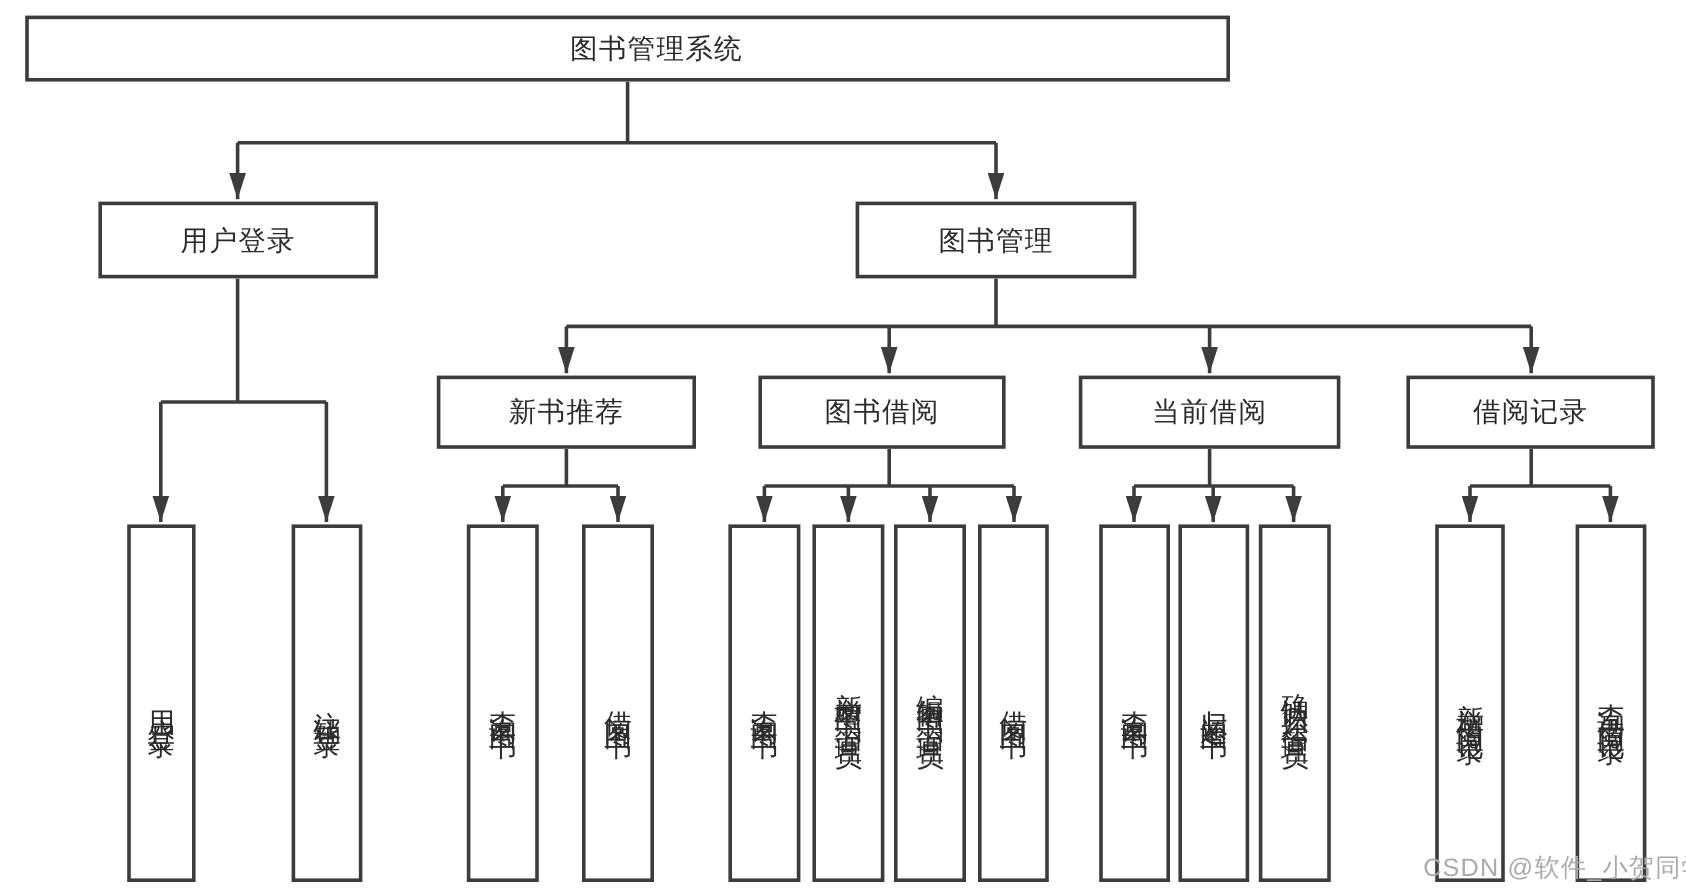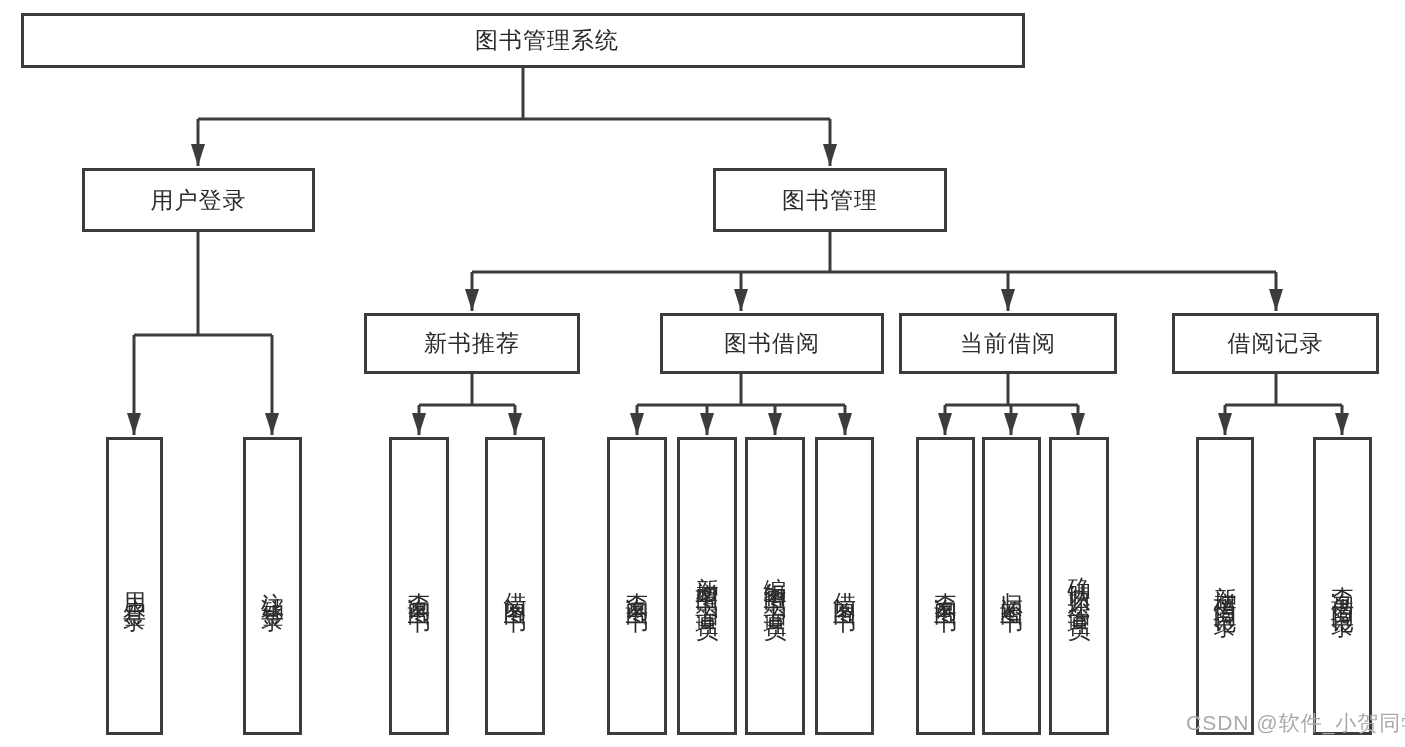--- a/index.html
+++ b/index.html
@@ -130,21 +130,21 @@
       <path d="M1342 405 V435" marker-end="url(#ah)"></path>
     </g>
   </svg>
 
   <div class="node" style="left:21px; top:13px; width:1004px; height:55px;padding-left:48px;">图书管理系统</div>
 
   <div class="node" style="left:82px; top:168px; width:233px; height:64px;">用户登录</div>
   <div class="node" style="left:364px; top:313px; width:216px; height:61px;">新书推荐</div>
 
   <div class="node" style="left:713px; top:168px; width:234px; height:64px;">图书管理</div>
-  <div class="node" style="left:632px; top:313px; width:224px; height:61px;margin-left:28px;">图书借阅</div>
+  <div class="node" style="left:632px; top:313px; width:206px; height:61px;">图书借阅</div>
   <div class="node" style="left:899px; top:313px; width:218px; height:61px;">当前借阅</div>
   <div class="node" style="left:1172px; top:313px; width:207px; height:61px;">借阅记录</div>
 
   <div class="vnode" style="left:106px; top:437px; width:57px; height:298px;">用户登录</div>
   <div class="vnode" style="left:243px; top:437px; width:59px; height:298px;">注销登录</div>
 
   <div class="vnode" style="left:389px; top:437px; width:60px; height:298px;">查询图书</div>
   <div class="vnode" style="left:485px; top:437px; width:60px; height:298px;">借阅图书</div>
 
   <div class="vnode" style="left:607px; top:437px; width:60px; height:298px;">查询图书</div>

